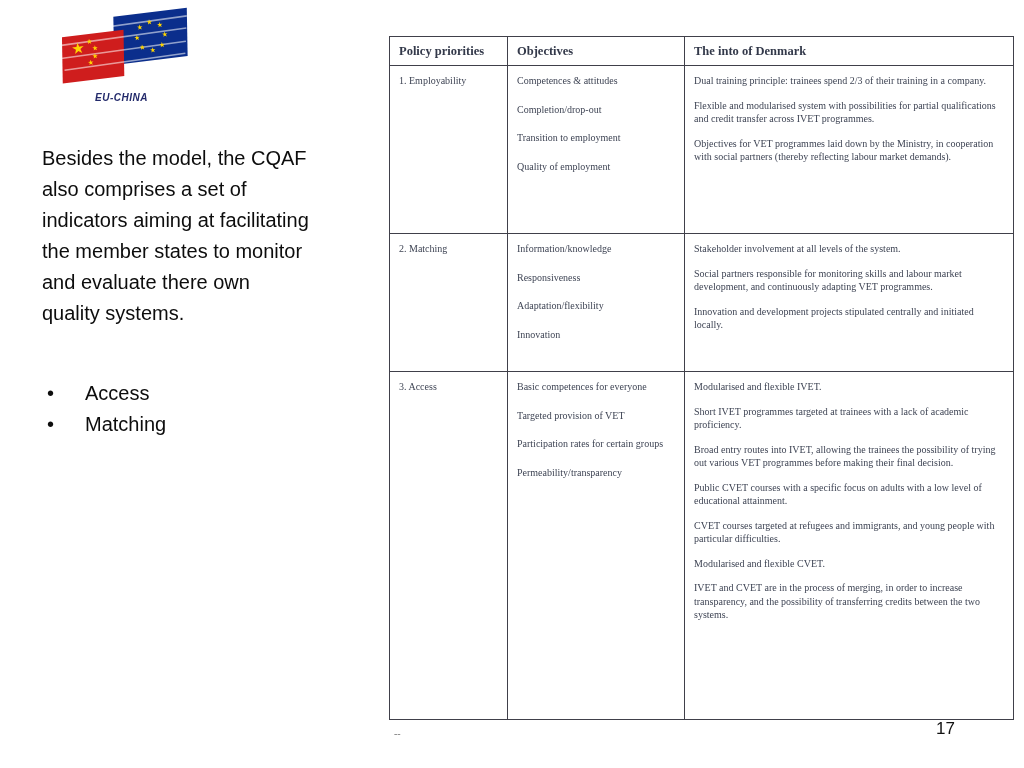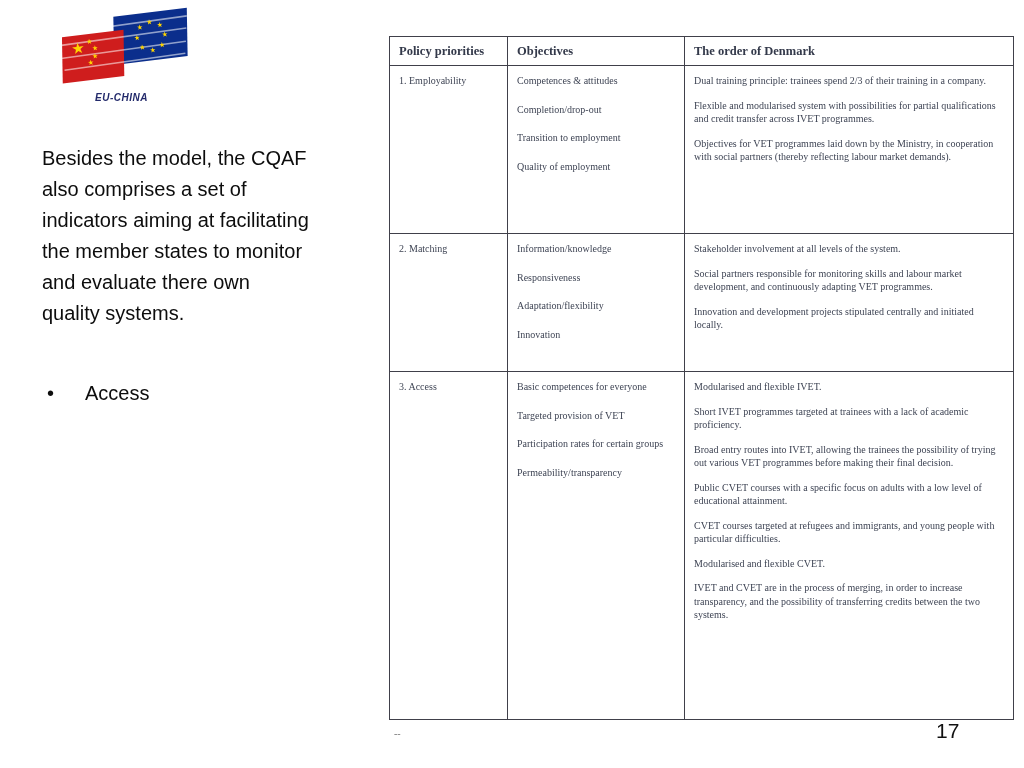--- a/index.html
+++ b/index.html
@@ -78,21 +78,21 @@
   tbody tr:nth-child(3) td { height: 348px; }
 
   
   .footer-mark {
     position: absolute; left: 394px; top: 728px;
     font-size: 10px; color: #777;
     font-family: "Liberation Serif", serif;
   }
   .page-number {
     position: absolute; left: 936px; top: 719px;
-    font-size: 21px; color: #111;
+    font-size: 17px; color: #111;
   }
 </style>
 </head>
 <body>
 
 <div class="slide">
 
   <div class="logo-box">
     <svg width="160" height="110" viewBox="0 0 160 110">
       <g transform="rotate(-7 70 40)">
@@ -137,35 +137,36 @@
 
   <div class="left-text">
     <div class="para gap">Besides the model, the CQAF
 also comprises a set of
 indicators aiming at facilitating
 the member states to monitor
 and evaluate there own
 quality systems.</div>
     <ul class="bullet-list">
       <li><span>Access</span></li>
+      <li><span>Matching</span></li>
     </ul>
   </div>
 
   <div class="table-wrap">
     <table class="doc-table">
       <colgroup>
         <col style="width:118px">
         <col style="width:177px">
         <col>
       </colgroup>
       <thead>
         <tr>
           <th>Policy priorities</th>
           <th>Objectives</th>
-          <th>The order of Denmark</th>
+          <th>The into of Denmark</th>
         </tr>
       </thead>
       <tbody>
           <tr>
             <td class="col-priority">1. Employability</td>
             <td class="col-objectives">
               <p>Competences &amp; attitudes</p>
               <p>Completion/drop-out</p>
               <p>Transition to employment</p>
               <p>Quality of employment</p>

